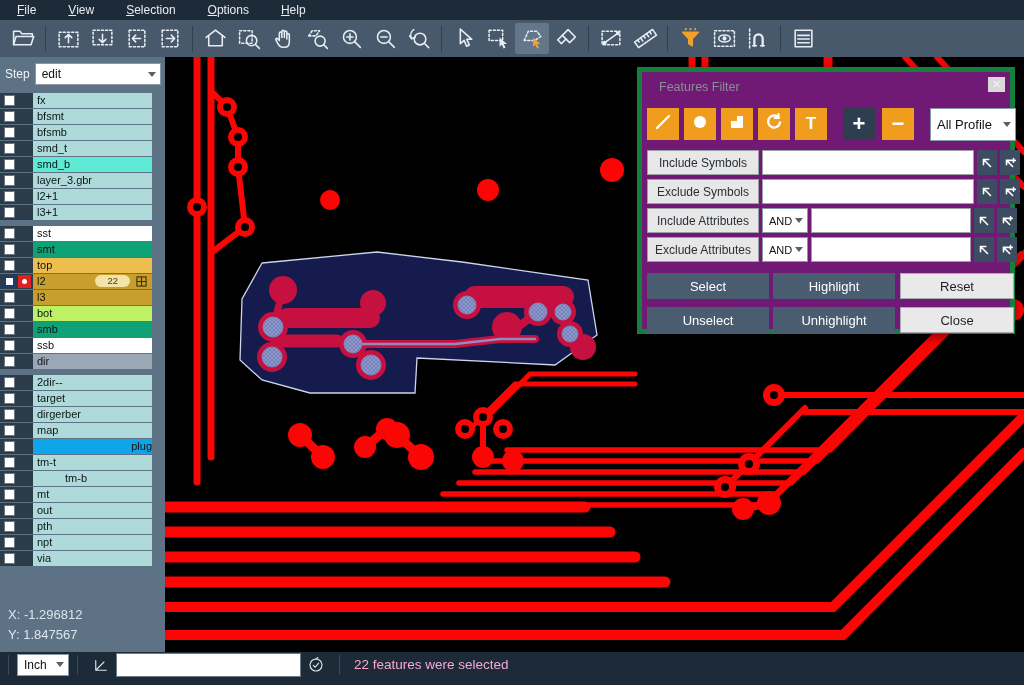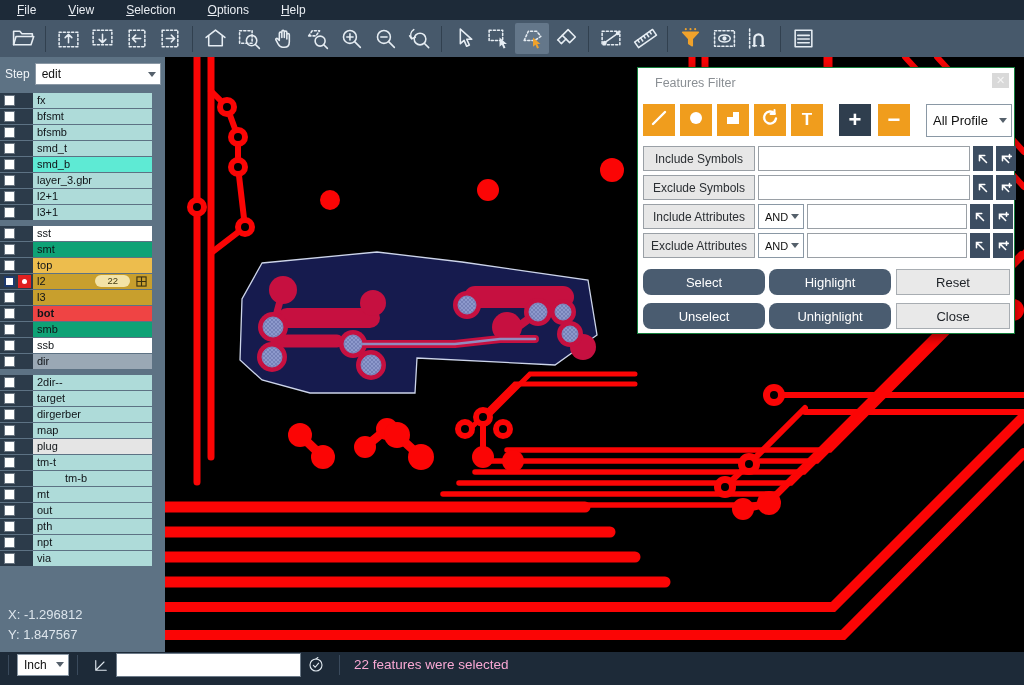--- a/index.html
+++ b/index.html
@@ -43,43 +43,43 @@
   .lname { width:119px; height:15px; font-size:11px; color:#101418; padding:1px 0 0 4px; position:relative; }
   .lbadge { position:absolute; right:22px; top:1px; background:#f3e3a7; border-radius:7px; font-size:9.5px;
             color:#433a10; padding:0 12px; line-height:12px; }
   .lgrid { position:absolute; right:5px; top:2px; }
   #coords { position:absolute; left:8px; top:548px; color:#dde5ec; font-size:13px; line-height:20px; }
 
   
   #canvaswrap { position:relative; width:859px; height:595px; background:#000; flex:none; }
 
   
-  #dialog { position:absolute; left:637px; top:67px; width:378px; height:267px; background:#ffffff;
-            border:1px solid #15803d; box-shadow:0 3px 10px rgba(0,0,0,.45); }
+  #dialog { position:absolute; left:637px; top:67px; width:378px; height:267px; background:#701a75;
+            border:5px solid #15803d; box-shadow:0 3px 10px rgba(0,0,0,.45); }
   #dlg-title { position:absolute; left:17px; top:8px; font-size:12.5px; color:#8a8f94; }
   #dlg-close { position:absolute; right:5px; top:5px; width:17px; height:15px; background:#d9d9d9;
                color:#f5f5f5; font-size:11px; text-align:center; line-height:15px; }
   #dlg-tools { position:absolute; left:5px; top:36px; display:flex; gap:5px; }
   .dtool { width:32px; height:32px; display:flex; align-items:center; justify-content:center;
            color:#fff; font-size:17px; font-weight:bold; }
   .dtool.orange { background:#f09d1d; }
   .dtool.navy { background:#2f3e4e; margin-left:11px; font-size:22px; }
   .dtool.minus { margin-left:2px; font-size:22px; }
   .dtool svg { stroke:#fff; fill:none; stroke-width:2.4; stroke-linecap:round; }
   #profile { position:absolute; left:288px; top:36px; width:86px; height:33px; font-size:13px; }
   #profile .chev { margin-left:4px; border-left-color:transparent; }
   .frow { position:absolute; left:5px; height:25px; display:flex; align-items:center; }
   .flabel { width:112px; height:25px; background:#e7e7e7; border:1px solid #9aa0a6; font-size:12px;
             color:#2b2f33; display:flex; align-items:center; justify-content:center; }
   .finput { height:25px; background:#fff; border:1px solid #9aa0a6; }
   .fand { width:46px; height:25px; margin-left:3px; font-size:11px; }
   .fbtn { width:20px; height:25px; background:#3c4d61; margin-left:3px; display:flex; align-items:center; justify-content:center; }
   .fbtn svg { stroke:#fff; fill:none; stroke-width:1.8; stroke-linecap:round; }
   .abtn { position:absolute; height:26px; font-size:13px; display:flex; align-items:center; justify-content:center; }
-  .abtn.navy { background:#4a5c70; color:#fff;border-radius:8px; }
+  .abtn.navy { background:#4a5c70; color:#fff; }
   .abtn.lite { background:#e9e9e9; border:1px solid #a8adb2; color:#1d2126; }
 
   
   #statusbar { height:25px; background:#1d2a38; display:flex; align-items:center; padding-left:0; }
   .ssep { width:1px; height:20px; background:#3a4a5c; margin:0 8px; }
   #units { width:52px; height:22px; font-size:12px; }
   #angleicon, #histicon { margin:0 6px; display:flex; }
   #angleicon svg, #histicon svg { stroke:#dfe7ee; fill:none; stroke-width:1.5; stroke-linecap:round; stroke-linejoin:round; }
   #cmdinput { width:185px; height:24px; background:#fff; border:1px solid #6c7a88; font-size:12px; padding:0 5px; color:#111; }
   #statustext { color:#f9a8d4; font-size:13.5px; margin-left:6px; }
@@ -340,21 +340,21 @@
             <div class="lrow">
               <div class="cbcol">
                 <div class="cb"></div>
               </div>
               <div class="lname" style="background: rgb(200, 159, 45);">l3</div>
             </div>
             <div class="lrow">
               <div class="cbcol">
                 <div class="cb"></div>
               </div>
-              <div class="lname" style="background: #ef4444; font-weight: bold;">bot</div>
+              <div class="lname" style="background: #bef264;">bot</div>
             </div>
             <div class="lrow">
               <div class="cbcol">
                 <div class="cb"></div>
               </div>
               <div class="lname" style="background: rgb(15, 162, 118);">smb</div>
             </div>
             <div class="lrow">
               <div class="cbcol">
                 <div class="cb"></div>
@@ -390,21 +390,21 @@
             <div class="lrow">
               <div class="cbcol">
                 <div class="cb"></div>
               </div>
               <div class="lname" style="background: rgb(174, 219, 217);">map</div>
             </div>
             <div class="lrow">
               <div class="cbcol">
                 <div class="cb"></div>
               </div>
-              <div class="lname" style="background: #e5e5e5;">plug</div>
+              <div class="lname" style="background: #0ea5e9; text-align: right;">plug</div>
             </div>
             <div class="lrow">
               <div class="cbcol">
                 <div class="cb"></div>
               </div>
               <div class="lname" style="background: rgb(174, 219, 217);">tm-t</div>
             </div>
             <div class="lrow">
               <div class="cbcol">
                 <div class="cb"></div>

